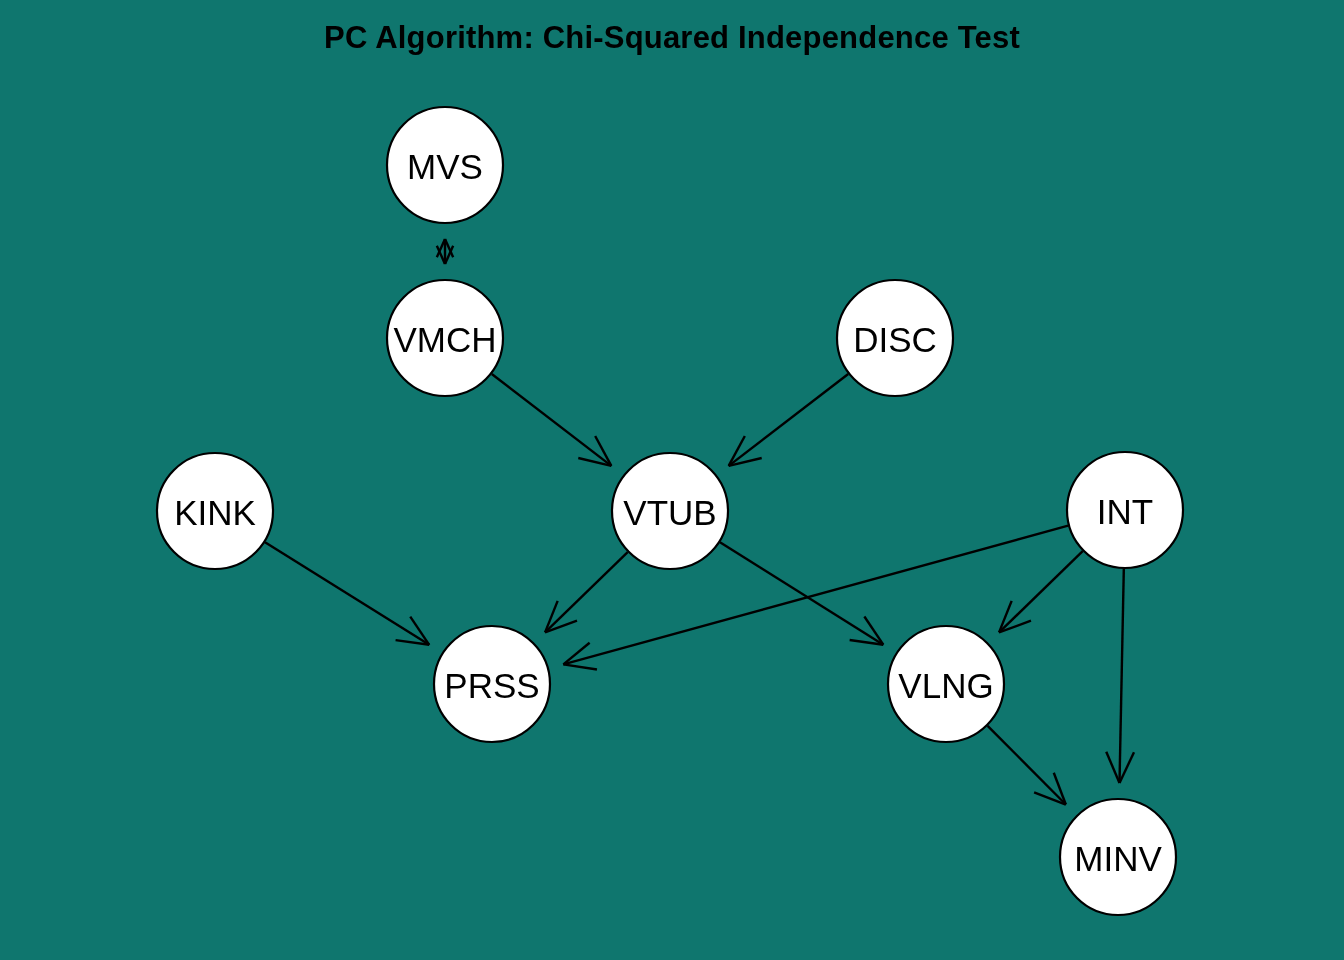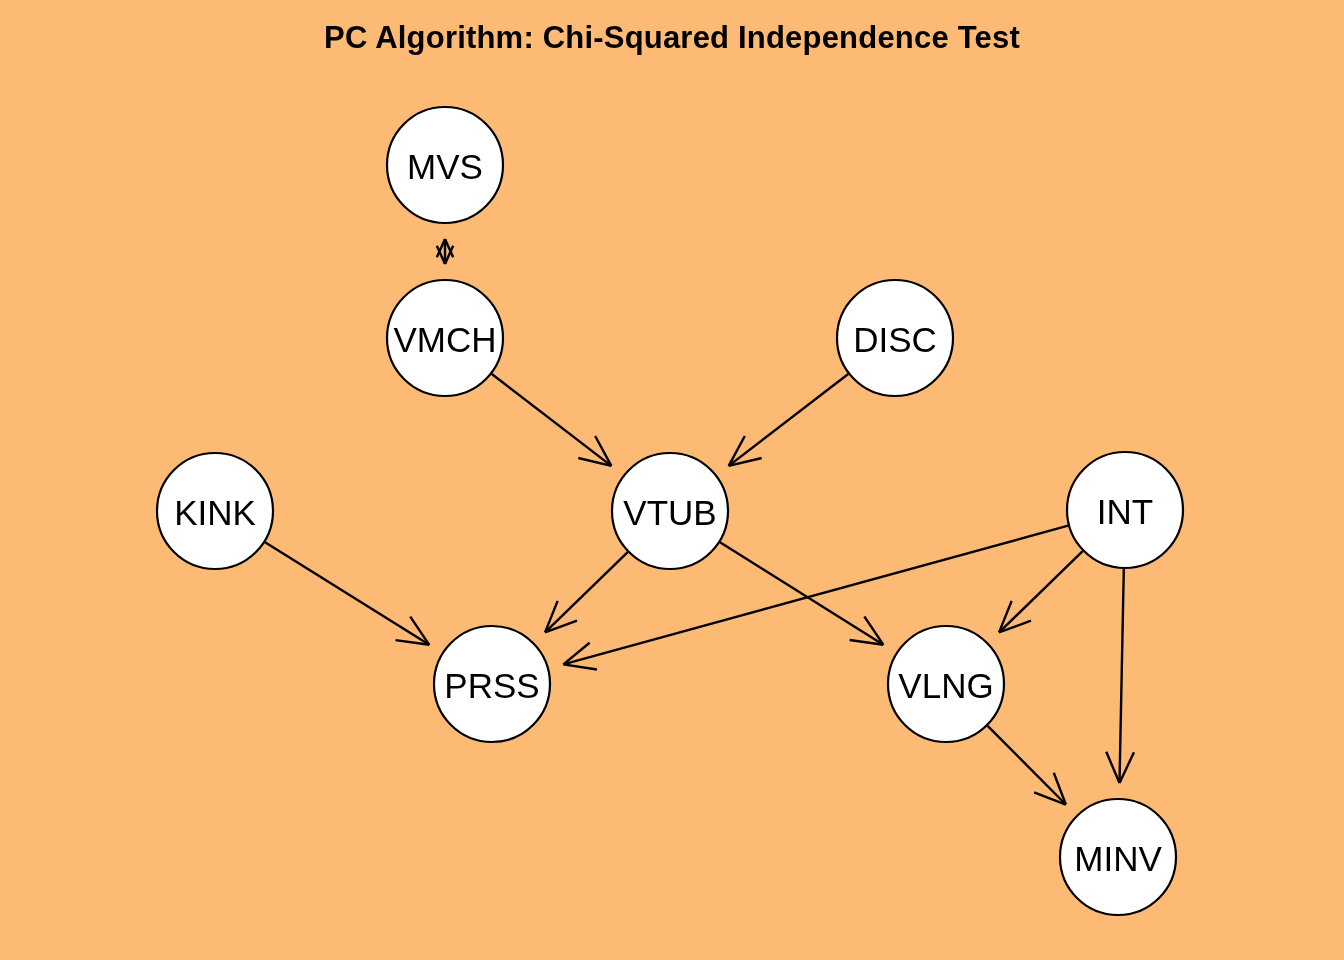--- a/index.html
+++ b/index.html
@@ -10,21 +10,21 @@
   body {
     width: 1344px;
     height: 960px;
     overflow: hidden;
     font-family: "Liberation Sans", sans-serif;
   }
   #page {
     position: relative;
     width: 1344px;
     height: 960px;
-    background: #fdba74;
+    background: #0f766e;
   }
   #graph-title {
     position: absolute;
     top: 0;
     left: 0;
     width: 1344px;
     text-align: center;
     padding-top: 20px;
     font-family: "Liberation Sans", sans-serif;
     font-size: 31px;

